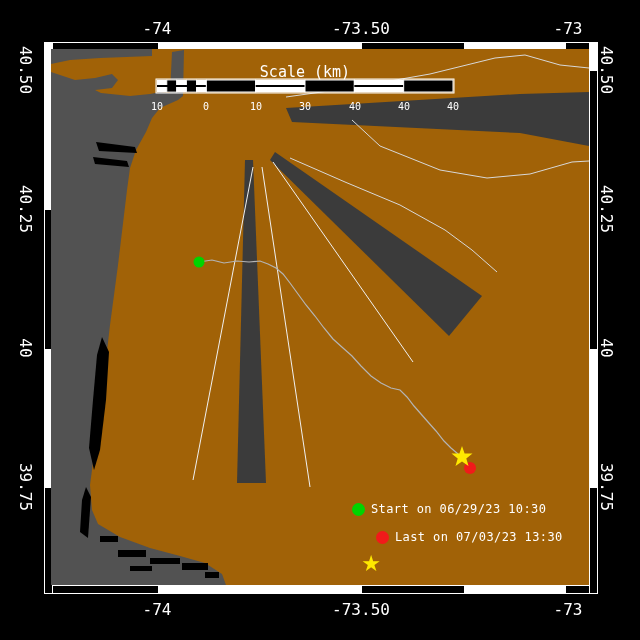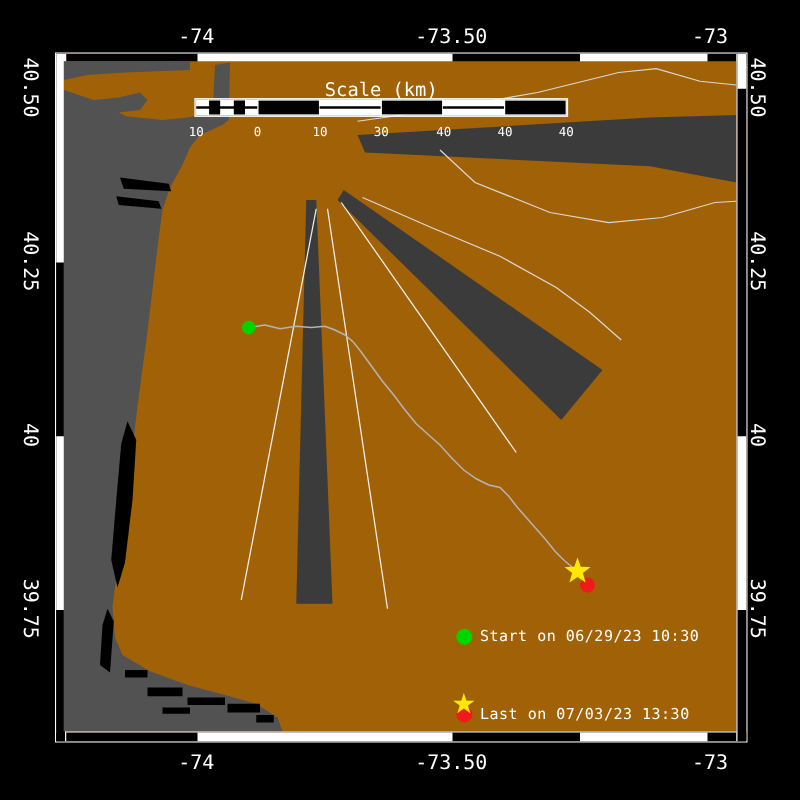--- a/index.html
+++ b/index.html
@@ -93,27 +93,27 @@
       <div class="sb-label" style="left: 106px; top: 52px;">10</div>
       <div class="sb-label" style="left: 155px; top: 52px;">0</div>
       <div class="sb-label" style="left: 205px; top: 52px;">10</div>
       <div class="sb-label" style="left: 254px; top: 52px;">30</div>
       <div class="sb-label" style="left: 304px; top: 52px;">40</div>
       <div class="sb-label" style="left: 353px; top: 52px;">40</div>
       <div class="sb-label" style="left: 402px; top: 52px;">40</div>
     </div>
 
   <div id="legend">
-      <div class="legend-row" style="left: 307px; top: 448px;">
+      <div class="legend-row" style="left: 294px; top: 448px;">
         <span class="legend-marker">
           <span class="dot" style="background: rgb(0, 212, 0);"></span>
         </span>
         <span class="legend-text">Start on 06/29/23 10:30</span>
       </div>
-      <div class="legend-row" style="left: 307px; top: 476px; margin-top: 34px;">
+      <div class="legend-row" style="left: 318px; top: 476px;">
         <span class="legend-marker">
           <span class="dot" style="background: rgb(241, 26, 26);"></span>
         </span>
         <span class="legend-text">Last on 07/03/23 13:30</span>
       </div>
       <div class="legend-row" style="left: 307px; top: 502px;">
         <span class="legend-marker">
           <span class="star-glyph" style="color: rgb(255, 233, 0);">★</span>
         </span>
       </div>

